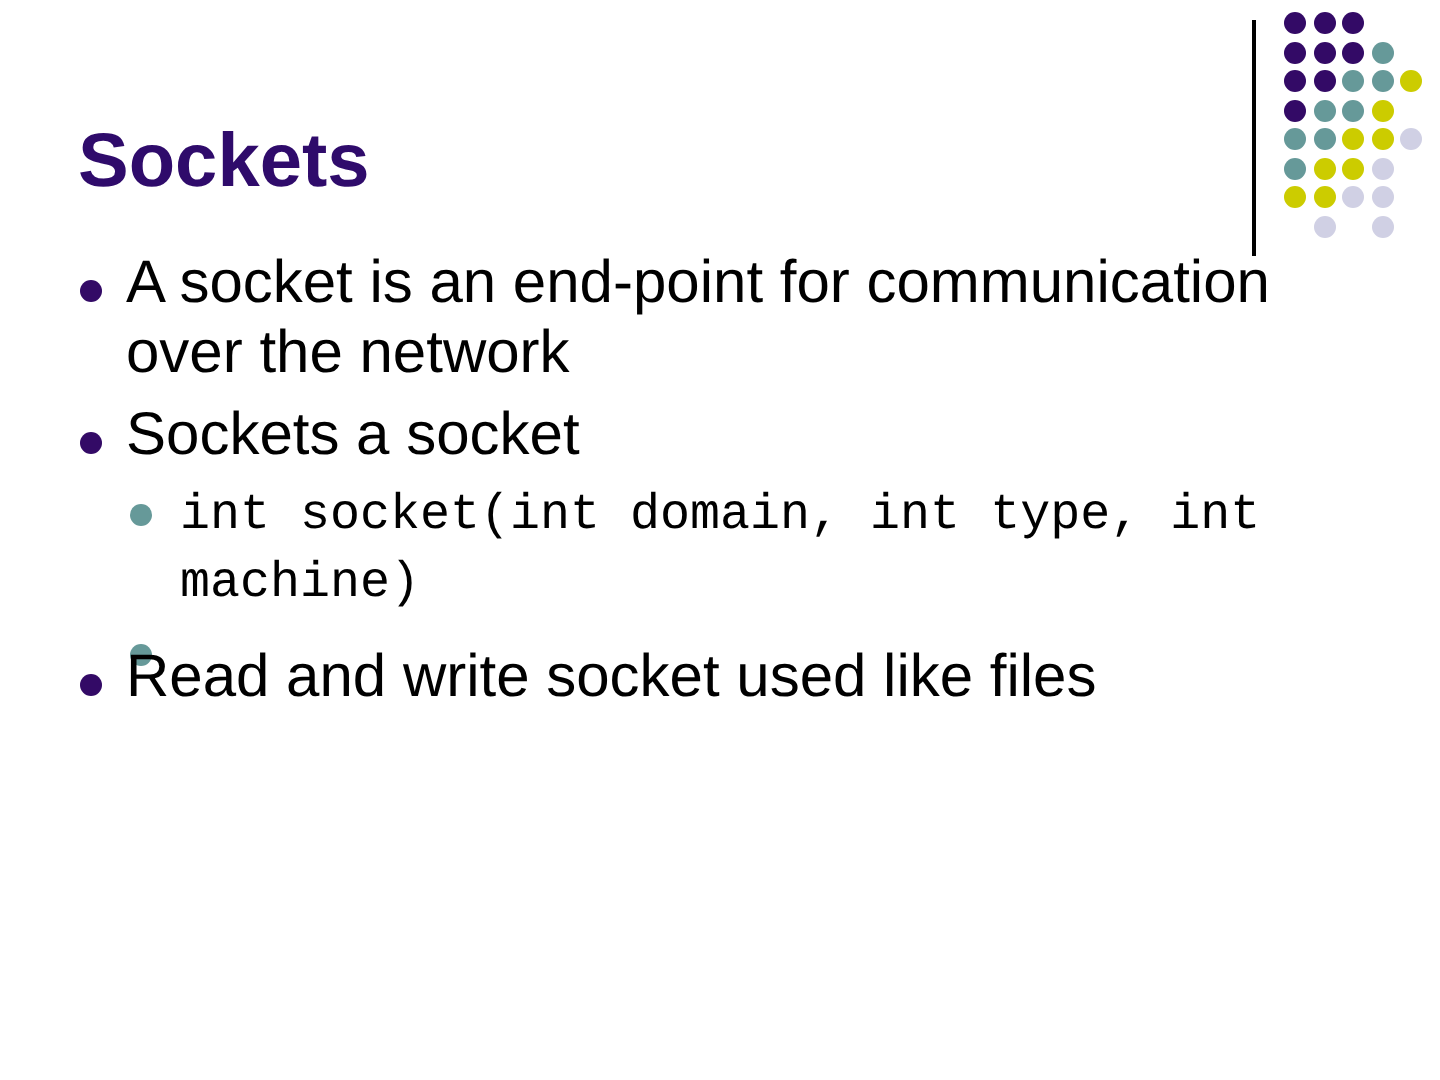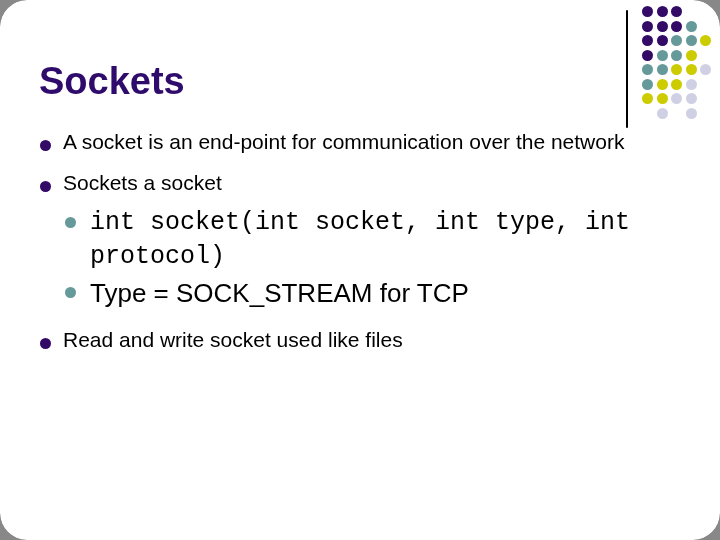--- a/index.html
+++ b/index.html
@@ -3,21 +3,21 @@
 <meta charset="utf-8">
 <style>
   :root{
     --c-title:#2F0B6B;
     --c-body:#000000;
     --c-bullet1:#330A66;
     --c-bullet2:#669999;
     --c-bg:#FFFFFF;
     --c-line:#000000;
   }
-  *{margin:0;padding:0;box-sizing:border-box;border-radius:27px;}
+  *{margin:0;padding:0;box-sizing:border-box;}
   html,body{width:720px;height:540px;}
   body{font-family:"Liberation Sans",sans-serif;background:#888;}
   .slide{
     position:relative;
     width:720px;height:540px;
     background:var(--c-bg);
     overflow:hidden;
   }
   .title{
     position:absolute;
@@ -53,21 +53,21 @@
   }
   .bullet-item{position:relative;}
   .bullet-item .bullet{
     position:absolute;
     width:11px;height:11px;
     border-radius:50%;
   }
   .lvl1{
     padding-left:63px;
     width:673px;
-    font-size:21px;
+    font-size:30px;
     line-height:35px;
     margin-bottom:6px;
   }
   .lvl1 .bullet{left:40px;top:16px;background:var(--c-bullet1);}
   .lvl2{
     padding-left:90px;
     width:662px;
     font-size:26px;
     line-height:34px;
     margin-bottom:2px;
@@ -114,17 +114,17 @@
       <span class="dot" style="left: 14.5px; top: 87px; width: 11px; height: 11px; background: rgb(204, 204, 0);"></span>
       <span class="dot" style="left: 29px; top: 87px; width: 11px; height: 11px; background: rgb(208, 208, 228);"></span>
       <span class="dot" style="left: 43.5px; top: 87px; width: 11px; height: 11px; background: rgb(208, 208, 228);"></span>
       <span class="dot" style="left: 14.5px; top: 101.5px; width: 11px; height: 11px; background: rgb(208, 208, 228);"></span>
       <span class="dot" style="left: 43.5px; top: 101.5px; width: 11px; height: 11px; background: rgb(208, 208, 228);"></span>
     </div>
   <h1 class="title">Sockets</h1>
   <ul class="bullet-list">
       <li class="bullet-item lvl1"><span class="bullet"></span><span>A socket is an end-point for communication over the network</span></li>
       <li class="bullet-item lvl1"><span class="bullet"></span><span>Sockets a socket</span></li>
-      <li class="bullet-item lvl2 mono"><span class="bullet"></span><span>int socket(int socket, int type, int protocol)</span></li>
-      <li class="bullet-item lvl2"><span class="bullet"></span><span>Type = SOCK_STREAM for TCP</span></li>
+      <li class="bullet-item lvl2 mono"><span class="bullet"></span><span>int socket(int domain, int type, int machine)</span></li>
+      <li class="bullet-item lvl2"><span class="bullet"></span></li>
       <li class="bullet-item lvl1"><span class="bullet"></span><span>Read and write socket used like files</span></li>
     </ul>
 </div>
 
 </body></html>

